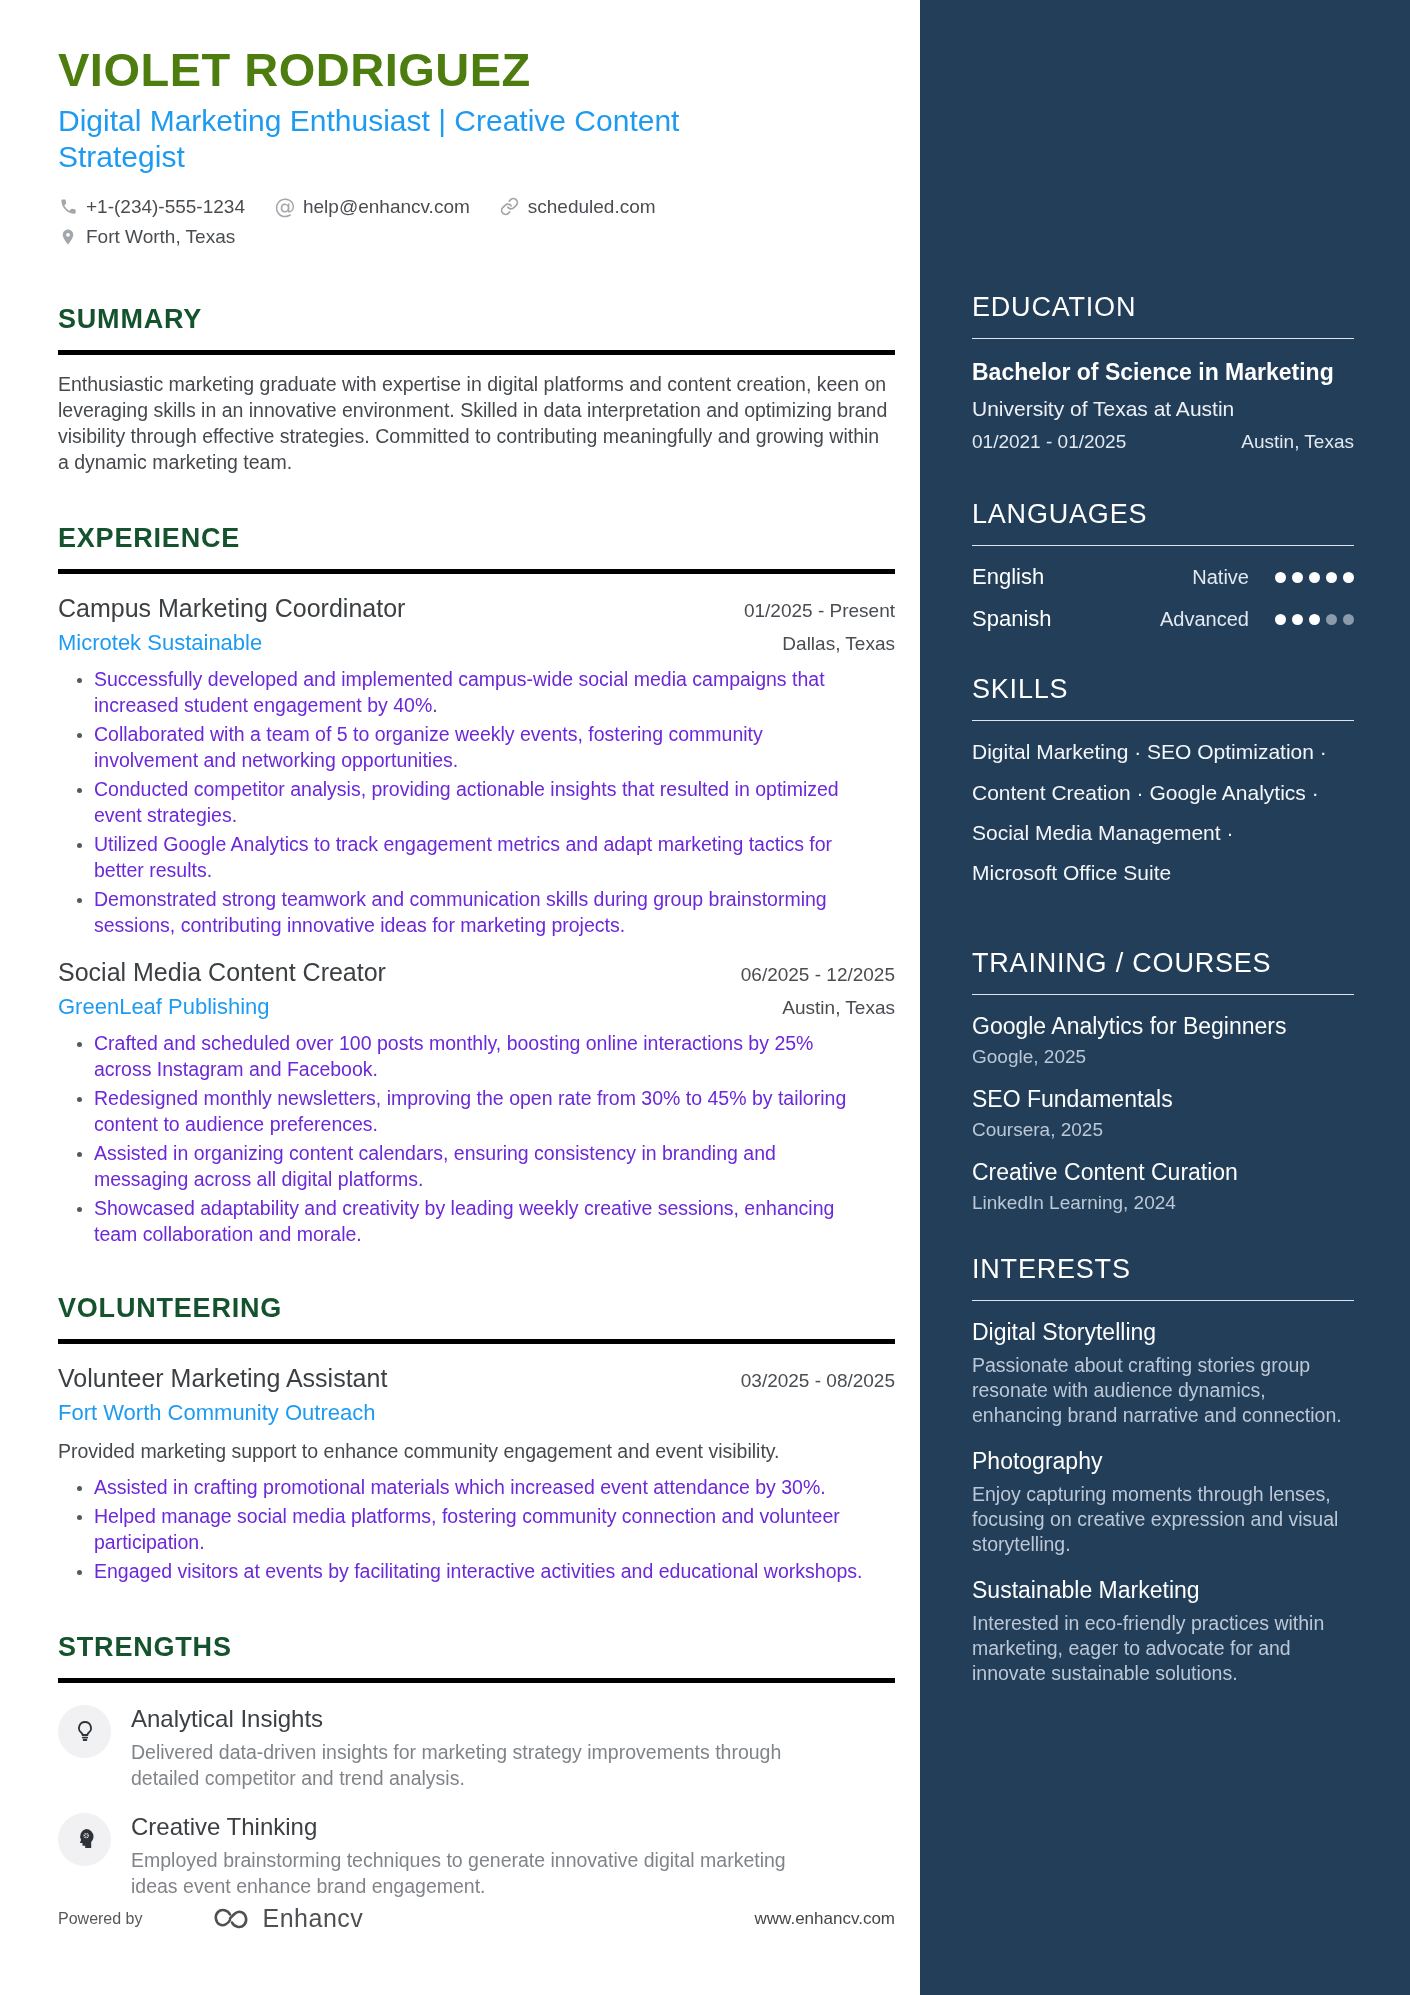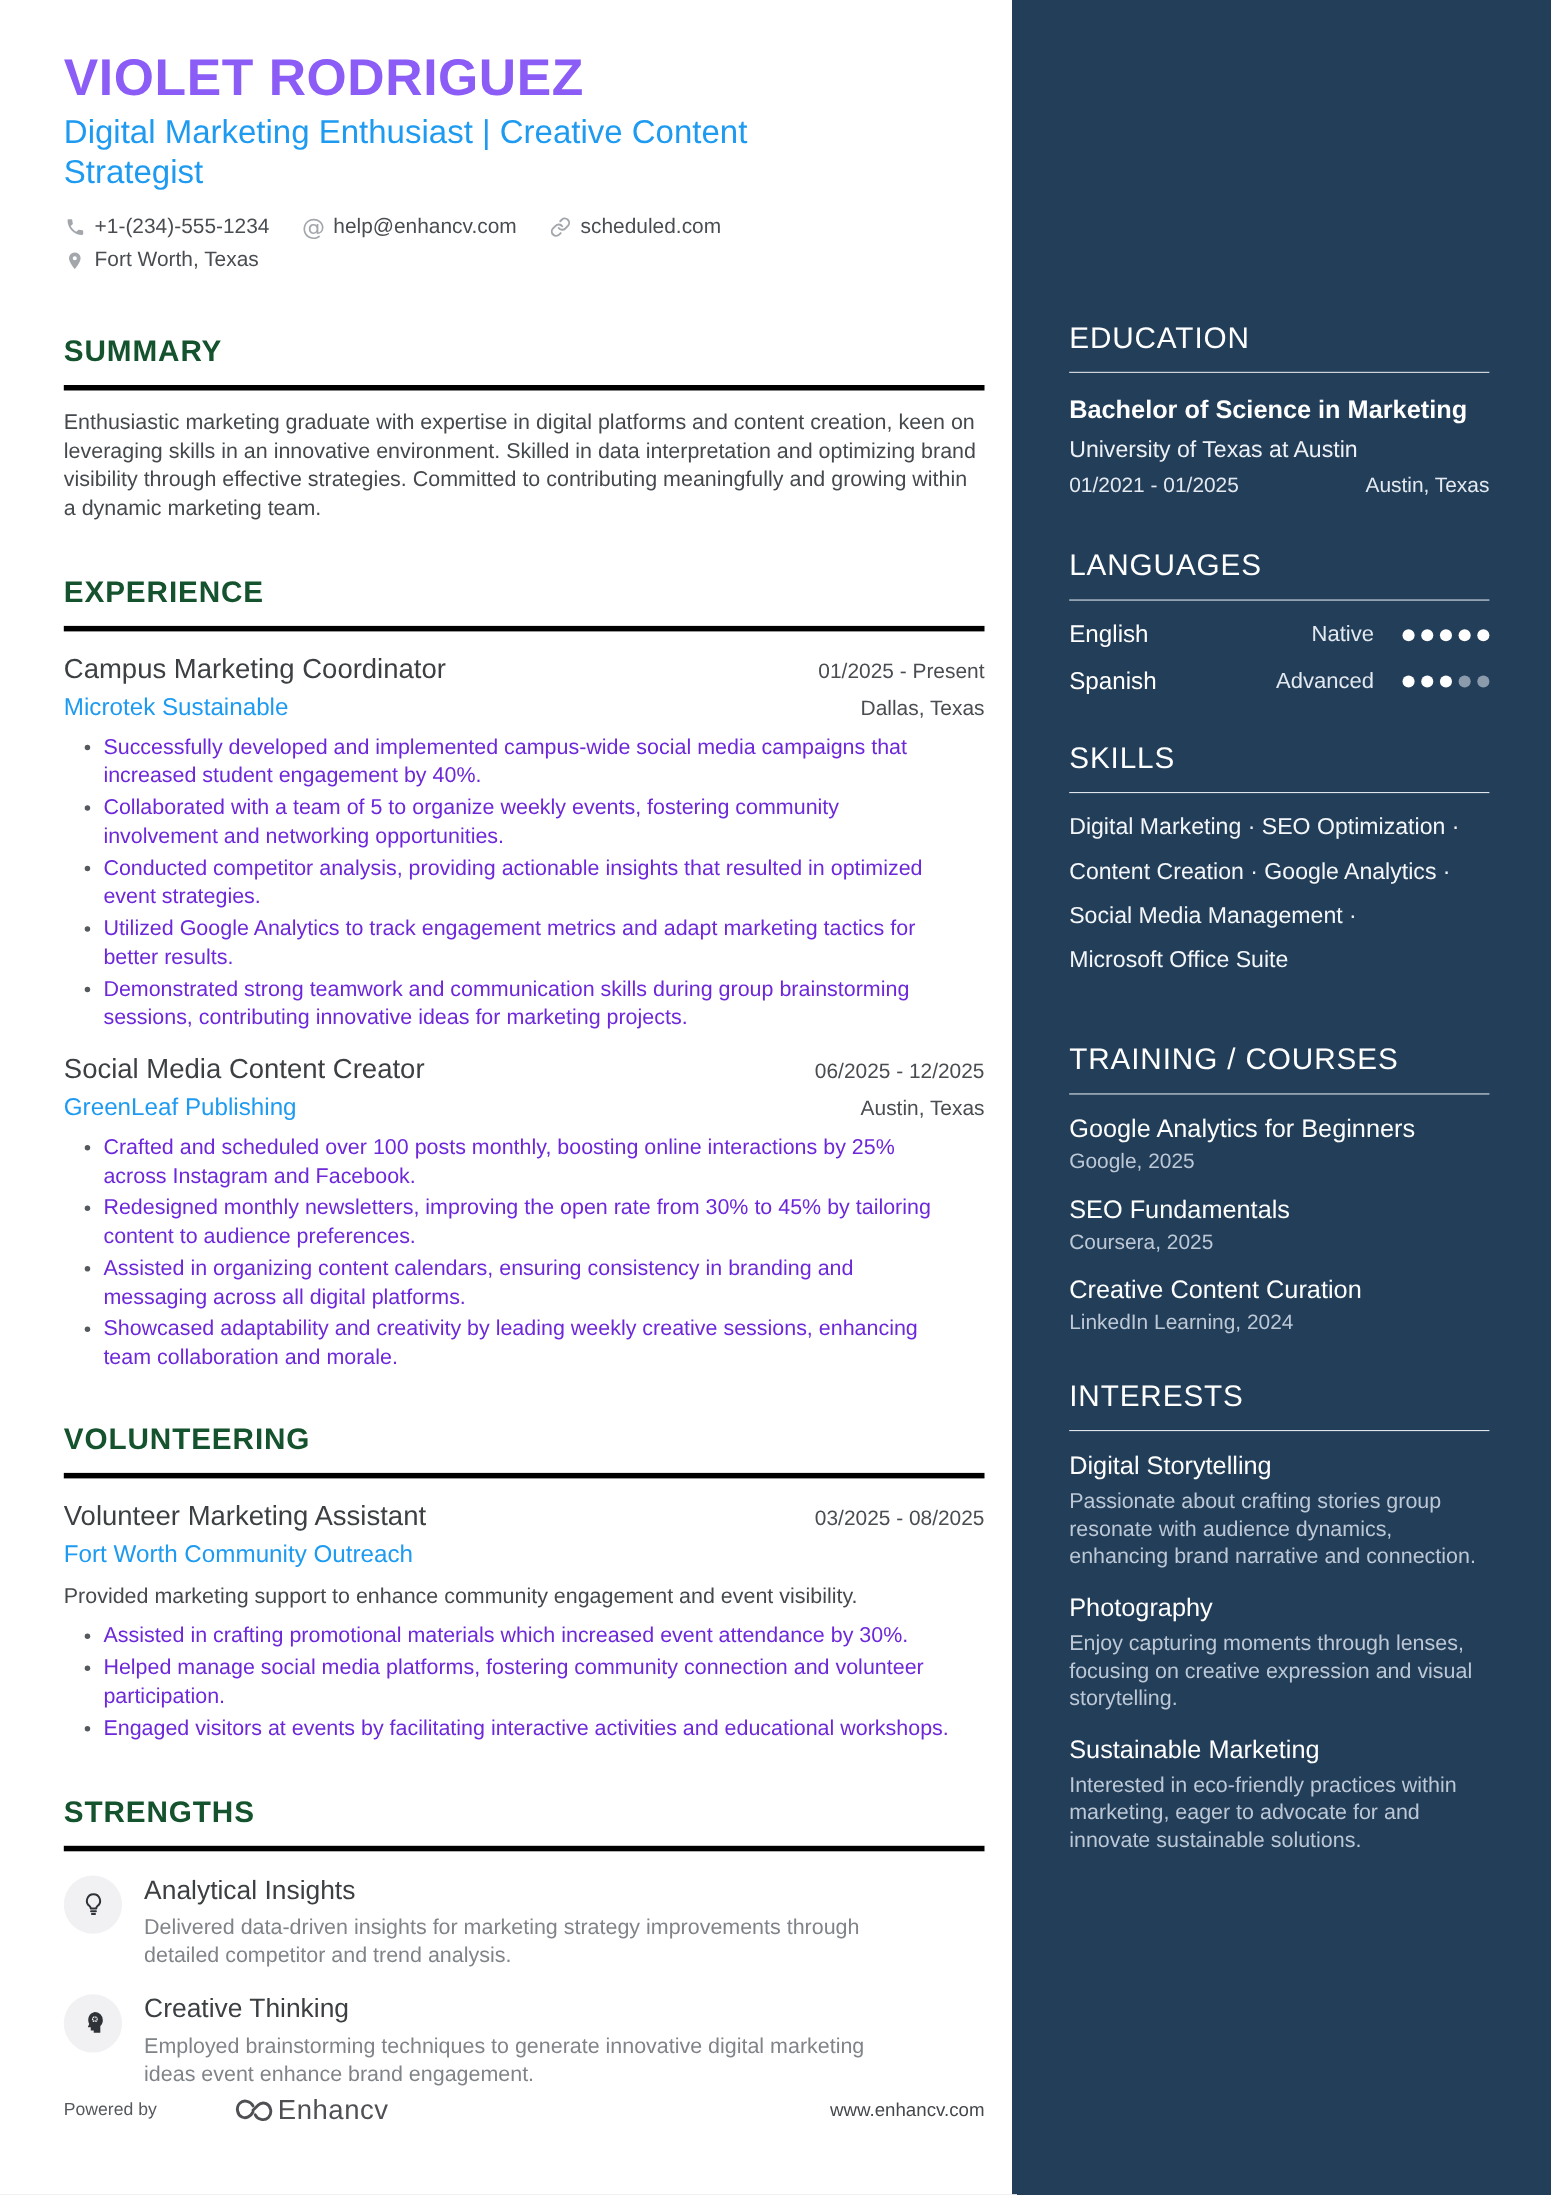--- a/index.html
+++ b/index.html
@@ -5,21 +5,21 @@
   * { margin:0; padding:0; box-sizing:border-box; }
   html,body { background:#e8e8e8; }
   .page {
     position:relative; width:1410px; height:1995px; margin:0 auto;
     background:#ffffff; overflow:hidden;
     font-family:"Liberation Sans", sans-serif; color:#45494D;
     -webkit-font-smoothing:antialiased;
   }
   
   .main { position:absolute; left:0; top:0; width:920px; height:1995px; padding:44px 25px 0 58px; }
-  .name { font-size:47px; font-weight:700; color:#8b5cf6; letter-spacing:.5px; line-height:1.12; }
+  .name { font-size:47px; font-weight:700; color:#4d7c0f; letter-spacing:.5px; line-height:1.12; }
   .headline { margin-top:6px; font-size:30px; color:#1E9BF0; line-height:1.22; max-width:700px; }
   .contact { margin-top:20px; display:flex; flex-wrap:wrap; gap:8px 30px; max-width:640px;
              font-size:19px; color:#494D51; align-items:center; }
   .contact .item { display:flex; align-items:center; gap:8px; }
   .cicon { width:20px; height:20px; flex:0 0 auto; display:inline-flex; align-items:center; justify-content:center; }
   .at-glyph { font-size:21px; color:#A3A7AB; font-family:"DejaVu Sans", sans-serif; }
   .section { margin-top:56px; }
   .sec-head { font-size:27px; font-weight:700; color:#14532d; letter-spacing:.8px;
               padding-bottom:15px; border-bottom:5px solid #000000; }
   .summary-text { margin-top:16px; font-size:19.5px; line-height:26px; color:#45494D; max-width:837px; }
@@ -37,21 +37,21 @@
   
   .strength { display:flex; gap:20px; margin-top:22px; }
   .s-icon-wrap { width:53px; height:53px; border-radius:50%; background:#F1F1F3;
                  display:flex; align-items:center; justify-content:center; flex:0 0 auto; }
   .s-title { font-size:24px; color:#3C4043; }
   .s-desc { margin-top:6px; font-size:19.5px; line-height:26px; color:#808489; max-width:680px; }
   
   .footer { position:absolute; left:58px; top:1904px; width:837px;
             display:flex; align-items:center; }
   .powered { font-size:16px; color:#55585C; }
-  .brand-wrap { display:flex; align-items:center; margin-left:66px; }
+  .brand-wrap { display:flex; align-items:center; gap:10px; margin-left:66px; }
   .brand-name { font-size:25px; color:#4E5053; letter-spacing:.5px; }
   .footer-url { margin-left:auto; font-size:17px; color:#44474B; }
   
   .sidebar { position:absolute; left:920px; top:0; width:490px; height:1995px;
              background:#233E59; padding:292px 56px 0 52px; color:#fff; }
   .sb-sec-head { font-size:27px; font-weight:400; color:#FFFFFF; letter-spacing:.8px;
                  padding-bottom:15px; border-bottom:1px solid #DEE5EC; margin-bottom:18px; }
   .degree { font-size:23px; font-weight:700; line-height:1.32; color:#FFFFFF; }
   .school { margin-top:10px; font-size:21px; color:#EDF1F6; }
   .edu-meta { margin-top:10px; display:flex; justify-content:space-between; font-size:19px; color:#E3E9F0; }

